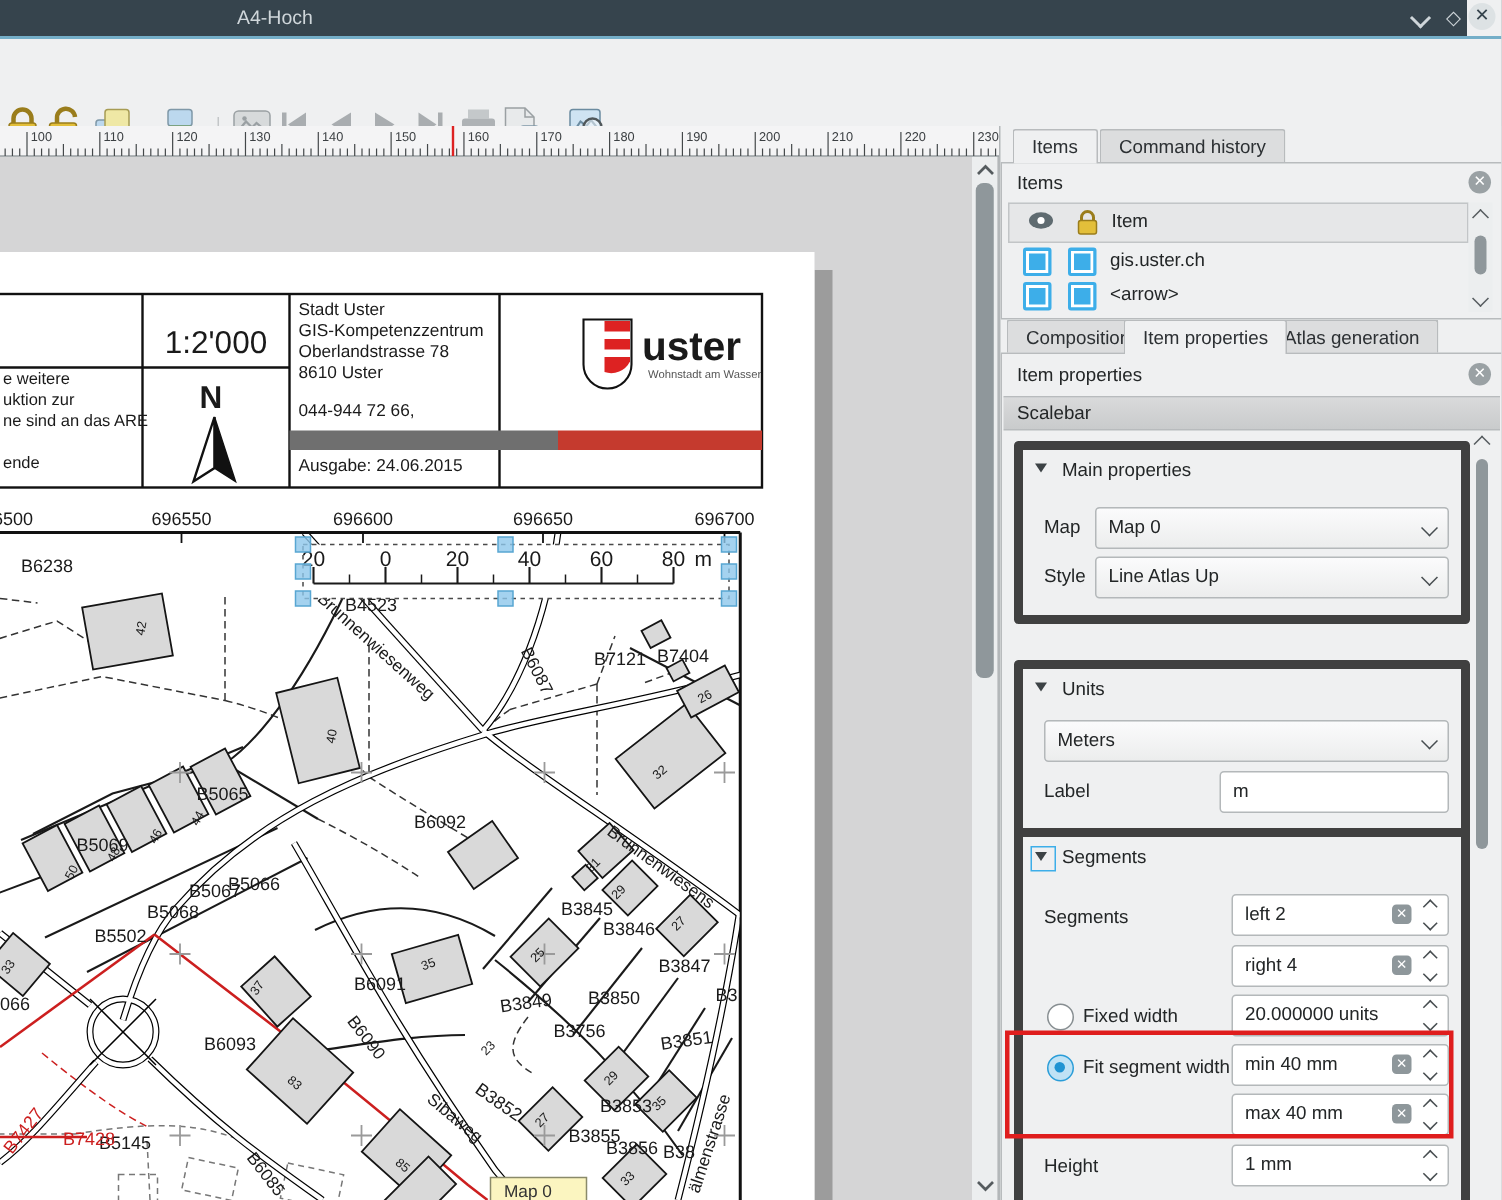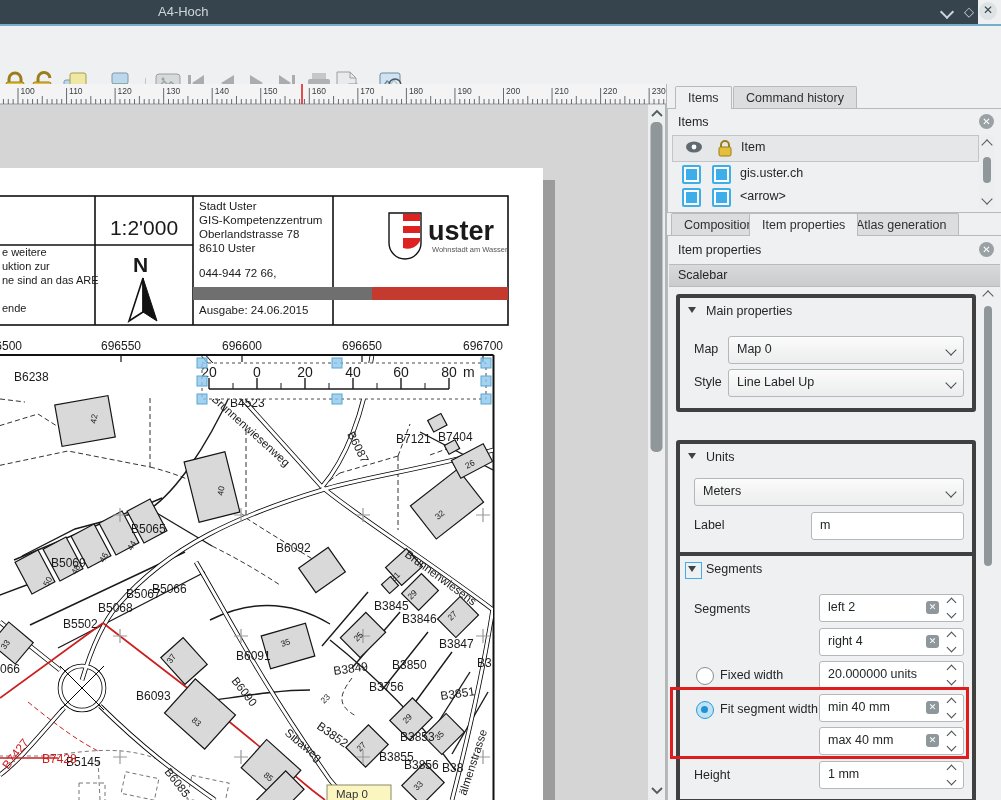--- a/index.html
+++ b/index.html
@@ -25,21 +25,21 @@
   #panel{left:666px;top:84px;width:335px;height:716px;background:#eff0f1;border-left:1px solid #b3b7b9;}
   .tab{position:absolute;height:22px;line-height:22px;padding:0 12px;background:#dcddde;border:1px solid #b8bbbd;
        border-bottom:none;border-radius:2px 2px 0 0;font-size:12.5px;color:#2c3033;}
   .tab.active{background:#eff0f1;z-index:3;}
   .panebox{position:absolute;border:1px solid #b8bbbd;background:#eff0f1;}
   .paneltitle{position:absolute;font-size:12.5px;color:#232627;}
   .closebtn{position:absolute;width:15px;height:15px;border-radius:50%;background:#9aa1a4;color:#fff;
             font-size:10px;line-height:15px;text-align:center;font-weight:bold;}
   .hdrrow{position:absolute;background:#e6e7e8;border:1px solid #c2c5c7;}
   .cb{position:absolute;width:15px;height:15px;background:#3daee9;border:2px solid #3daee9;box-shadow:inset 0 0 0 2px #fff;border-radius:2px;}
-  .gbox{position:absolute;border:4px solid #404040;border-radius:3px;background:#eff0f1;}
+  .gbox{position:absolute;border:6px solid #404040;border-radius:3px;background:#eff0f1;}
   .gtitle{position:absolute;font-size:12.5px;color:#232627;}
   .tri-down{display:inline-block;width:0;height:0;border-left:4.5px solid transparent;border-right:4.5px solid transparent;border-top:6px solid #3c4245;}
   .combo{position:absolute;height:26px;background:linear-gradient(#fbfbfc,#eceded);border:1px solid #b4b8ba;border-radius:3px;line-height:25px;padding-left:8px;font-size:12.5px;color:#232627;}
   .combo .cchev{position:absolute;right:8px;top:9px;width:7px;height:7px;border-right:1.7px solid #474d50;border-bottom:1.7px solid #474d50;transform:rotate(45deg);}
   .spin{position:absolute;height:26px;background:#fff;border:1px solid #b4b8ba;border-radius:3px;line-height:25px;padding-left:8px;font-size:12.5px;color:#232627;}
   .spin .arrows{position:absolute;right:5px;top:3px;width:12px;height:20px;}
   .spin .au{position:absolute;left:2px;top:1px;width:6px;height:6px;border-left:1.7px solid #474d50;border-top:1.7px solid #474d50;transform:rotate(45deg);}
   .spin .ad{position:absolute;left:2px;bottom:1px;width:6px;height:6px;border-right:1.7px solid #474d50;border-bottom:1.7px solid #474d50;transform:rotate(45deg);}
   .spin .clr{position:absolute;right:24px;top:6px;width:13px;height:13px;background:#8e979b;border-radius:3px;color:#fff;font-size:9px;line-height:13px;text-align:center;font-weight:bold;}
   .flabel{position:absolute;font-size:12.5px;color:#232627;}
@@ -687,21 +687,21 @@
 
 <div class="gbox" style="left:676px;top:294px;width:292px;height:110px;">
   <span class="tri-down" style="position:absolute;left:8px;top:9px;"></span>
   <span class="gtitle" style="left:26px;top:6px;">Main properties</span>
   <span class="flabel" style="left:14px;top:44px;">Map</span>
   <div class="combo" style="left:48px;top:38px;width:226px;">
     <span>Map 0</span><span class="cchev"></span>
   </div>
   <span class="flabel" style="left:14px;top:77px;">Style</span>
   <div class="combo" style="left:48px;top:71px;width:226px;">
-    <span>Line Label Up</span><span class="cchev"></span>
+    <span>Line Atlas Up</span><span class="cchev"></span>
   </div>
 </div>
 
 <div class="gbox" style="left:676px;top:410px;width:292px;height:136px;margin-top:30px;">
   <span class="tri-down" style="position:absolute;left:8px;top:9px;"></span>
   <span class="gtitle" style="left:26px;top:6px;">Units</span>
   <div class="combo" style="left:14px;top:34px;width:260px;">
     <span>Meters</span><span class="cchev"></span>
   </div>
   <span class="flabel" style="left:14px;top:74px;">Label</span>

